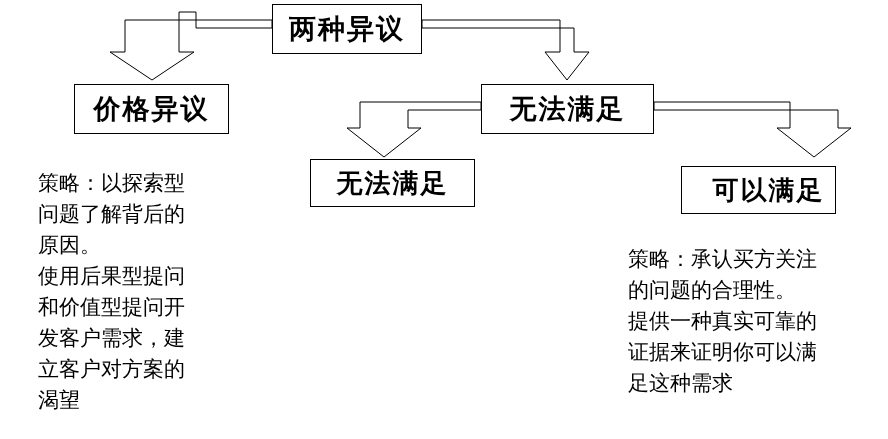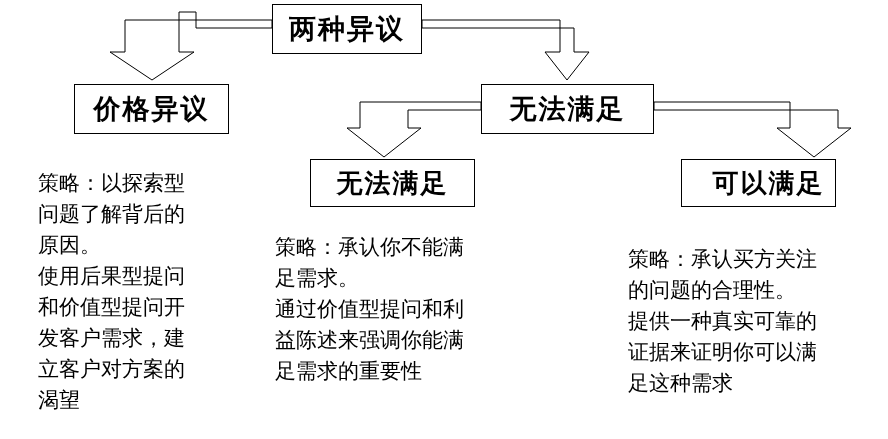--- a/index.html
+++ b/index.html
@@ -52,21 +52,21 @@
   }
   .node-cannot {
     left: 310px;
     top: 159px;
     width: 165px;
     height: 48px;
     font-size: 26px;
   }
   .node-can {
     left: 681px;
-    top: 159px;
+    top: 166px;
     width: 155px;
     height: 48px;
     font-size: 26px;
     padding-left: 20px;
   }
   .text-block {
     position: absolute;
     color: #000000;
     font-size: 21px;
     line-height: 31px;
@@ -140,25 +140,20 @@
 
   <div class="text-block text-price">策略：以探索型
 问题了解背后的
 原因。
 使用后果型提问
 和价值型提问开
 发客户需求，建
 立客户对方案的
 渴望</div>
 
-  <div class="text-block text-cannot">策略：承认你不能满
-足需求。
-通过价值型提问和利
-益陈述来强调你能满
-足需求的重要性</div>
 
   <div class="text-block text-can">策略：承认买方关注
 的问题的合理性。
 提供一种真实可靠的
 证据来证明你可以满
 足这种需求</div>
 
 </div>
 
 </body></html>

